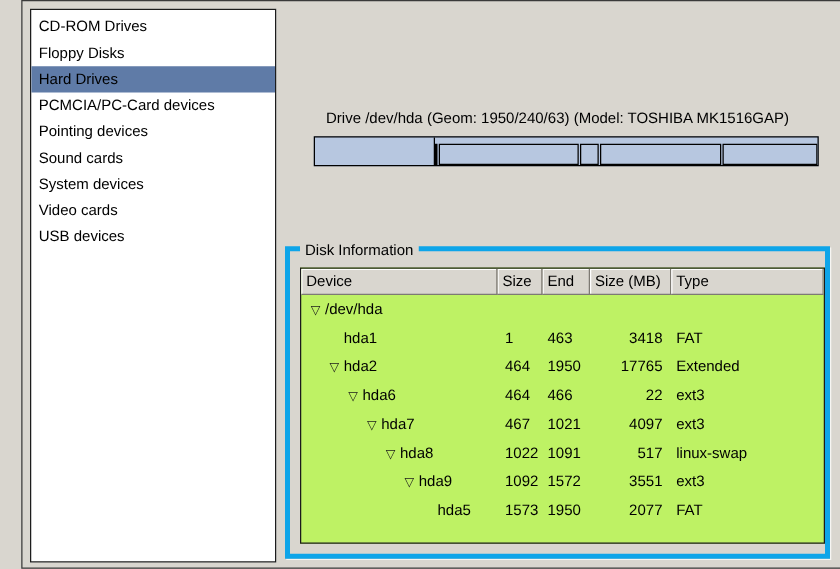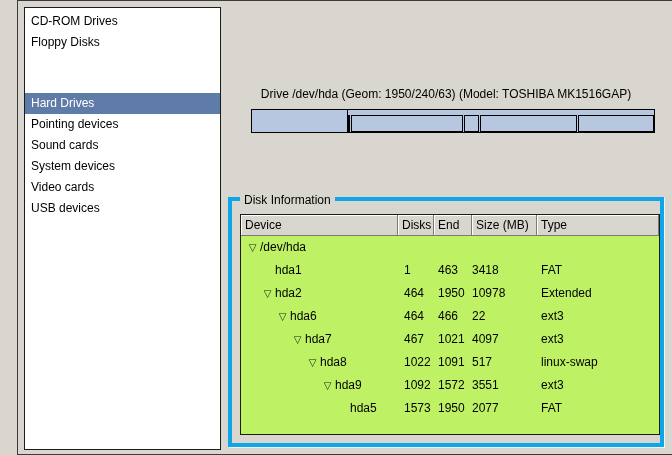--- a/index.html
+++ b/index.html
@@ -17,21 +17,21 @@
   
   .listbox {
     position:absolute; left:6px; top:6px; width:197px; height:443px;
     background:#fff; border:1px solid #1c1c1c; padding-top:3px;
     overflow:hidden;
   }
   .list-item {
     height:21px; line-height:21px; padding-left:6px;
     white-space:nowrap; cursor:default;
   }
-  .list-item.selected { background:var(--sel-bg,#5f7ba7); color:#ffffff;margin-top:40px; }
+  .list-item.selected { background:var(--sel-bg,#5f7ba7); color:#000000; }
 
   
   .drive-title {
     position:absolute; left:214px; top:86px; width:428px;
     text-align:center; white-space:nowrap;
   }
   .drive-bar {
     position:absolute; left:233px; top:108px; width:404px; height:24px;
     background:var(--bar-fill,#b7c7e0); border:1px solid #000;
   }
@@ -69,38 +69,39 @@
   .th.c-start  { width:36px; }
   .th.c-end    { width:38px; }
   .th.c-size   { width:65px; }
   .th.c-type   { flex:1; }
 
   .tr { display:flex; height:23px; line-height:23px; }
   .td { white-space:nowrap; overflow:hidden; }
   .td.device { width:157px; padding-left:4px; }
   .td.start  { width:36px;  padding-left:6px; }
   .td.end    { width:38px;  padding-left:4px; }
-  .td.size   { width:65px;  padding-right:7px; }
+  .td.size   { width:65px;  text-align:right; padding-right:7px; }
   .td.type   { flex:1; padding-left:4px; }
 
   .indent { display:inline-block; height:1px; }
   .expander {
     display:inline-block; width:15px; text-align:center;
     font-size:10px; color:#1a1a1a; vertical-align:baseline;
   }
 </style>
 </head>
 <body>
 
 <div class="window">
 
   <div class="listbox">
       <div class="list-item">CD-ROM Drives</div>
       <div class="list-item">Floppy Disks</div>
       <div class="list-item selected">Hard Drives</div>
+      <div class="list-item">PCMCIA/PC-Card devices</div>
       <div class="list-item">Pointing devices</div>
       <div class="list-item">Sound cards</div>
       <div class="list-item">System devices</div>
       <div class="list-item">Video cards</div>
       <div class="list-item">USB devices</div>
     </div>
 
   <div class="drive-title">Drive /dev/hda (Geom: 1950/240/63) (Model: TOSHIBA MK1516GAP)</div>
 
   <div class="drive-bar">
@@ -112,21 +113,21 @@
         <div class="bar-seg" style="width: 32.347%;"></div>
         <div class="bar-seg" style="width: 25.4203%;"></div>
       </div>
     </div>
 
   <div class="group">
     <div class="group-label">Disk Information</div>
     <div class="table">
       <div class="thead">
         <div class="th c-device">Device</div>
-        <div class="th c-start">Disks</div>
+        <div class="th c-start">Size</div>
         <div class="th c-end">End</div>
         <div class="th c-size">Size (MB)</div>
         <div class="th c-type">Type</div>
       </div>
       <div class="tbody">
           <div class="tr">
             <div class="td device"><span class="indent" style="width: 0px;"></span><span class="expander">▽</span><span>/dev/hda</span></div>
             <div class="td start"></div>
             <div class="td end"></div>
             <div class="td size"></div>
@@ -136,21 +137,21 @@
             <div class="td device"><span class="indent" style="width: 15px;"></span><span class="expander"></span><span>hda1</span></div>
             <div class="td start">1</div>
             <div class="td end">463</div>
             <div class="td size">3418</div>
             <div class="td type">FAT</div>
           </div>
           <div class="tr">
             <div class="td device"><span class="indent" style="width: 15px;"></span><span class="expander">▽</span><span>hda2</span></div>
             <div class="td start">464</div>
             <div class="td end">1950</div>
-            <div class="td size">10978</div>
+            <div class="td size">17765</div>
             <div class="td type">Extended</div>
           </div>
           <div class="tr">
             <div class="td device"><span class="indent" style="width: 30px;"></span><span class="expander">▽</span><span>hda6</span></div>
             <div class="td start">464</div>
             <div class="td end">466</div>
             <div class="td size">22</div>
             <div class="td type">ext3</div>
           </div>
           <div class="tr">

